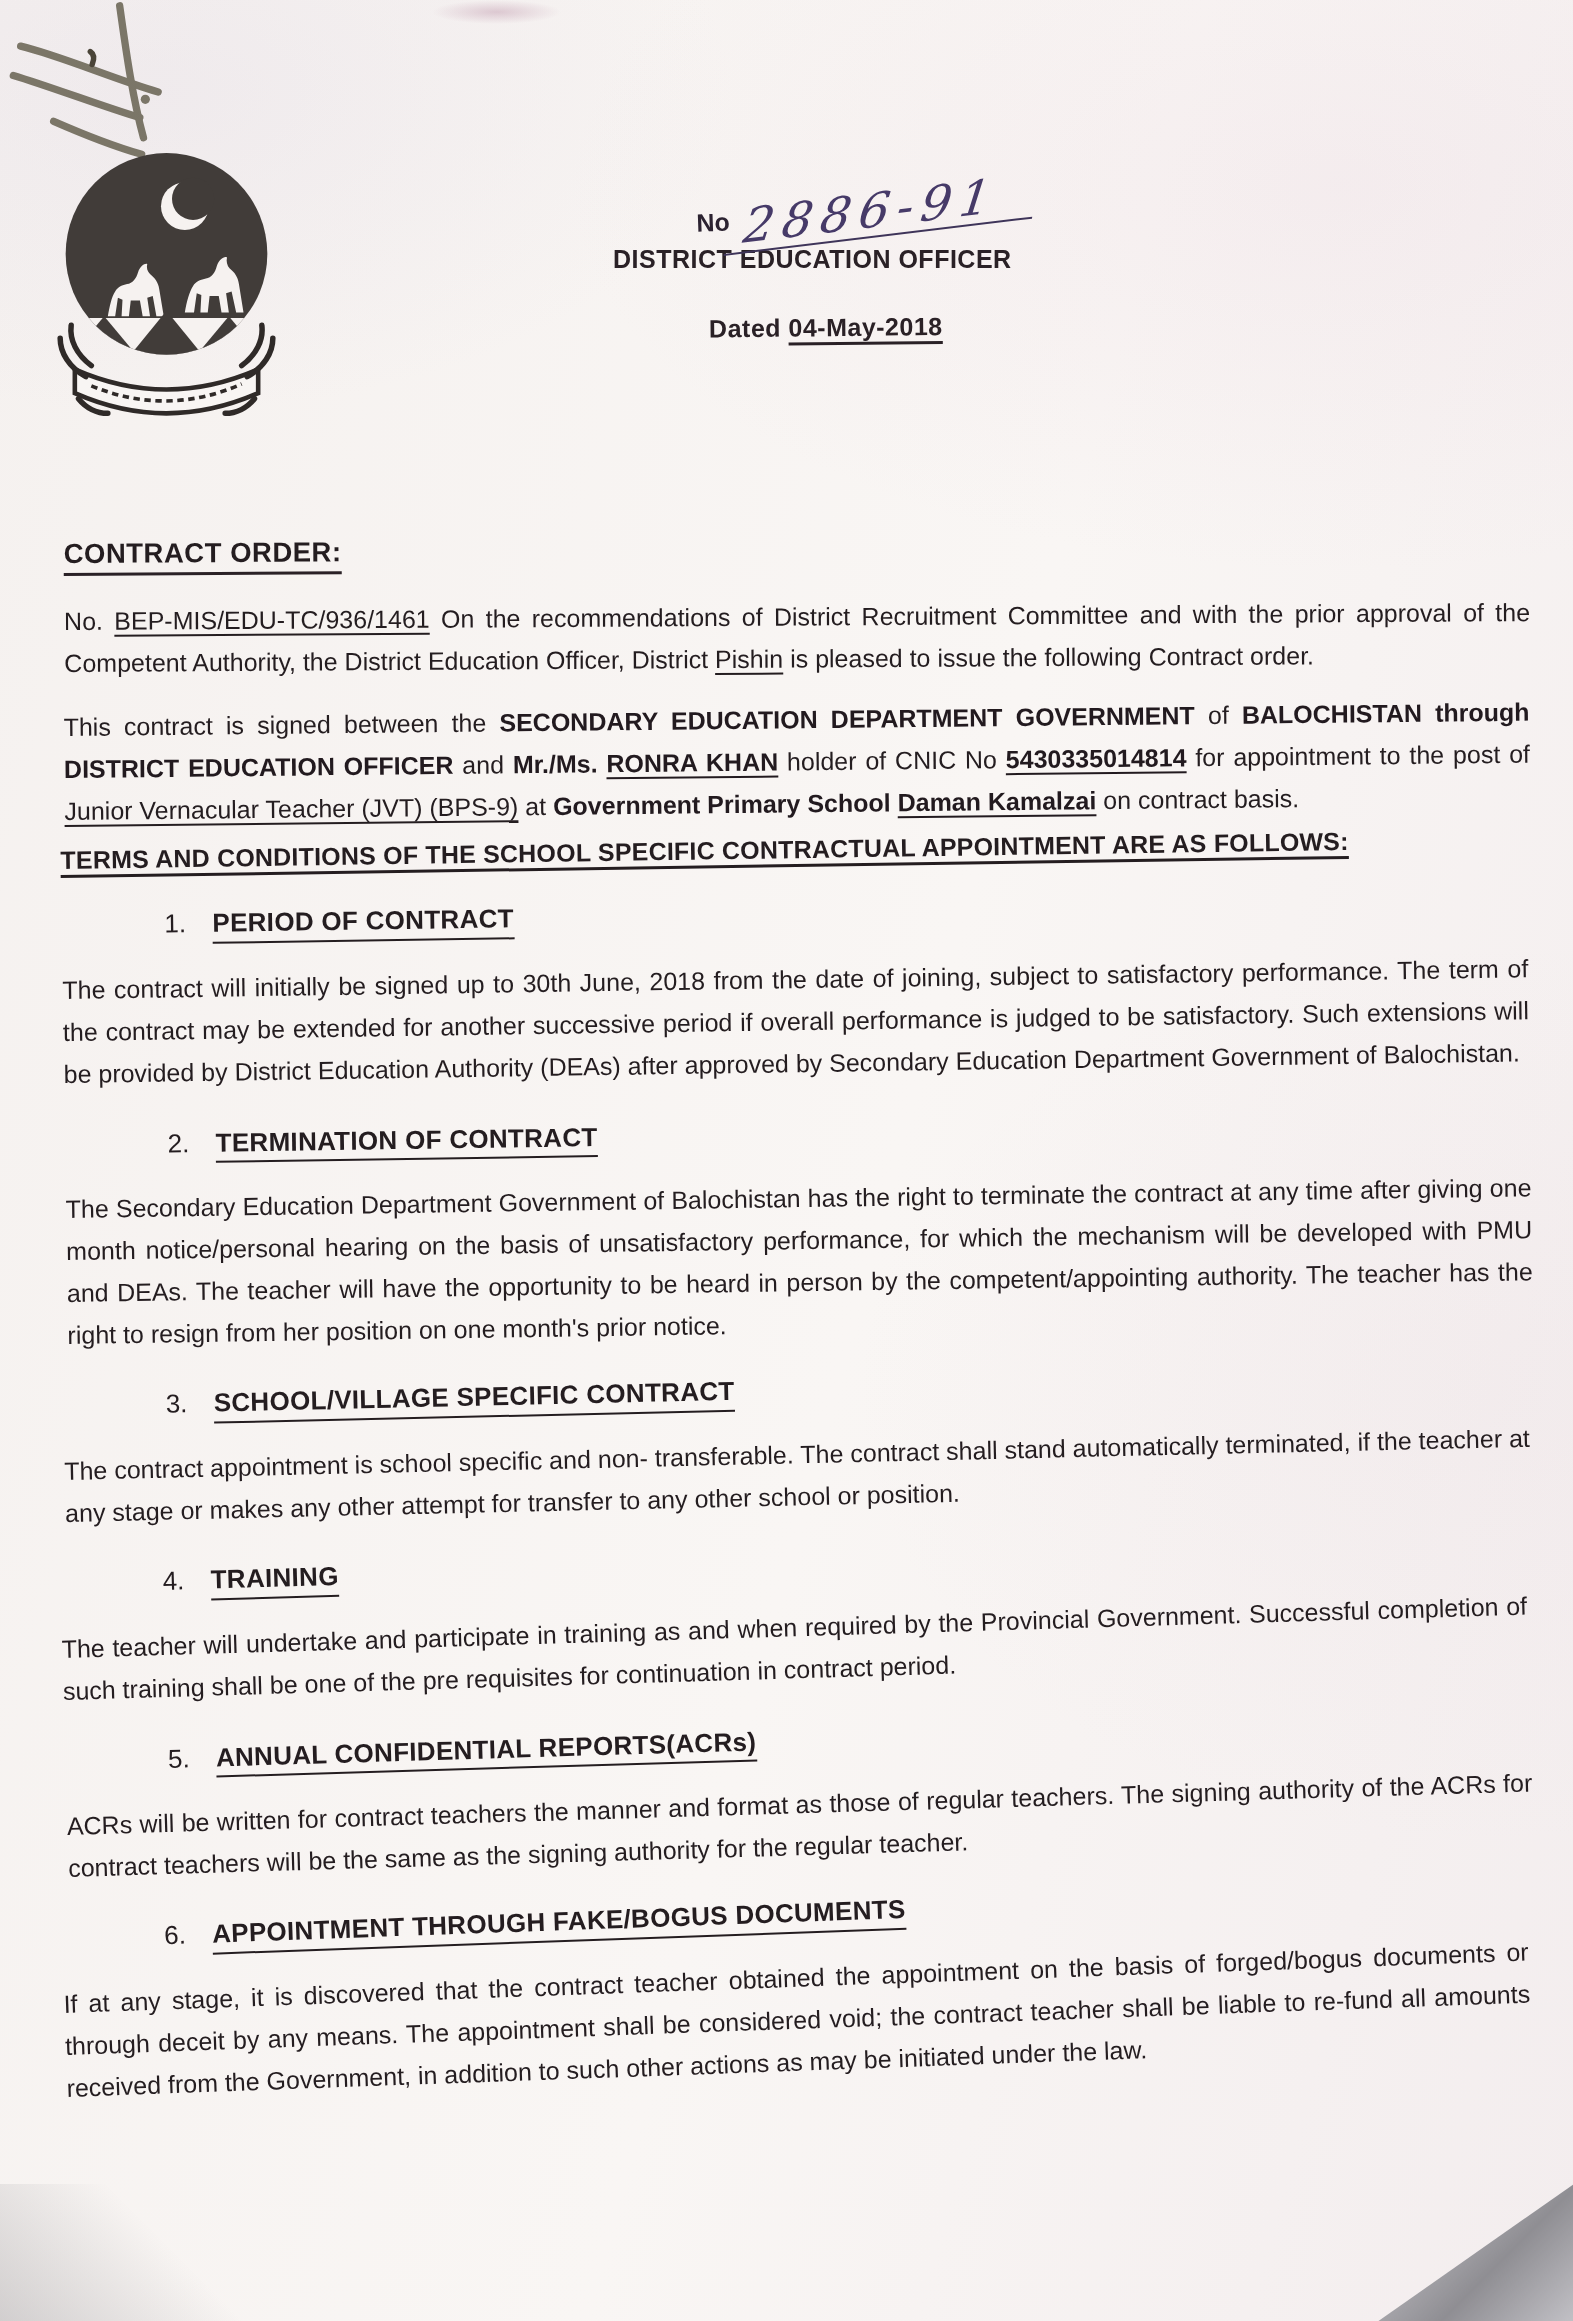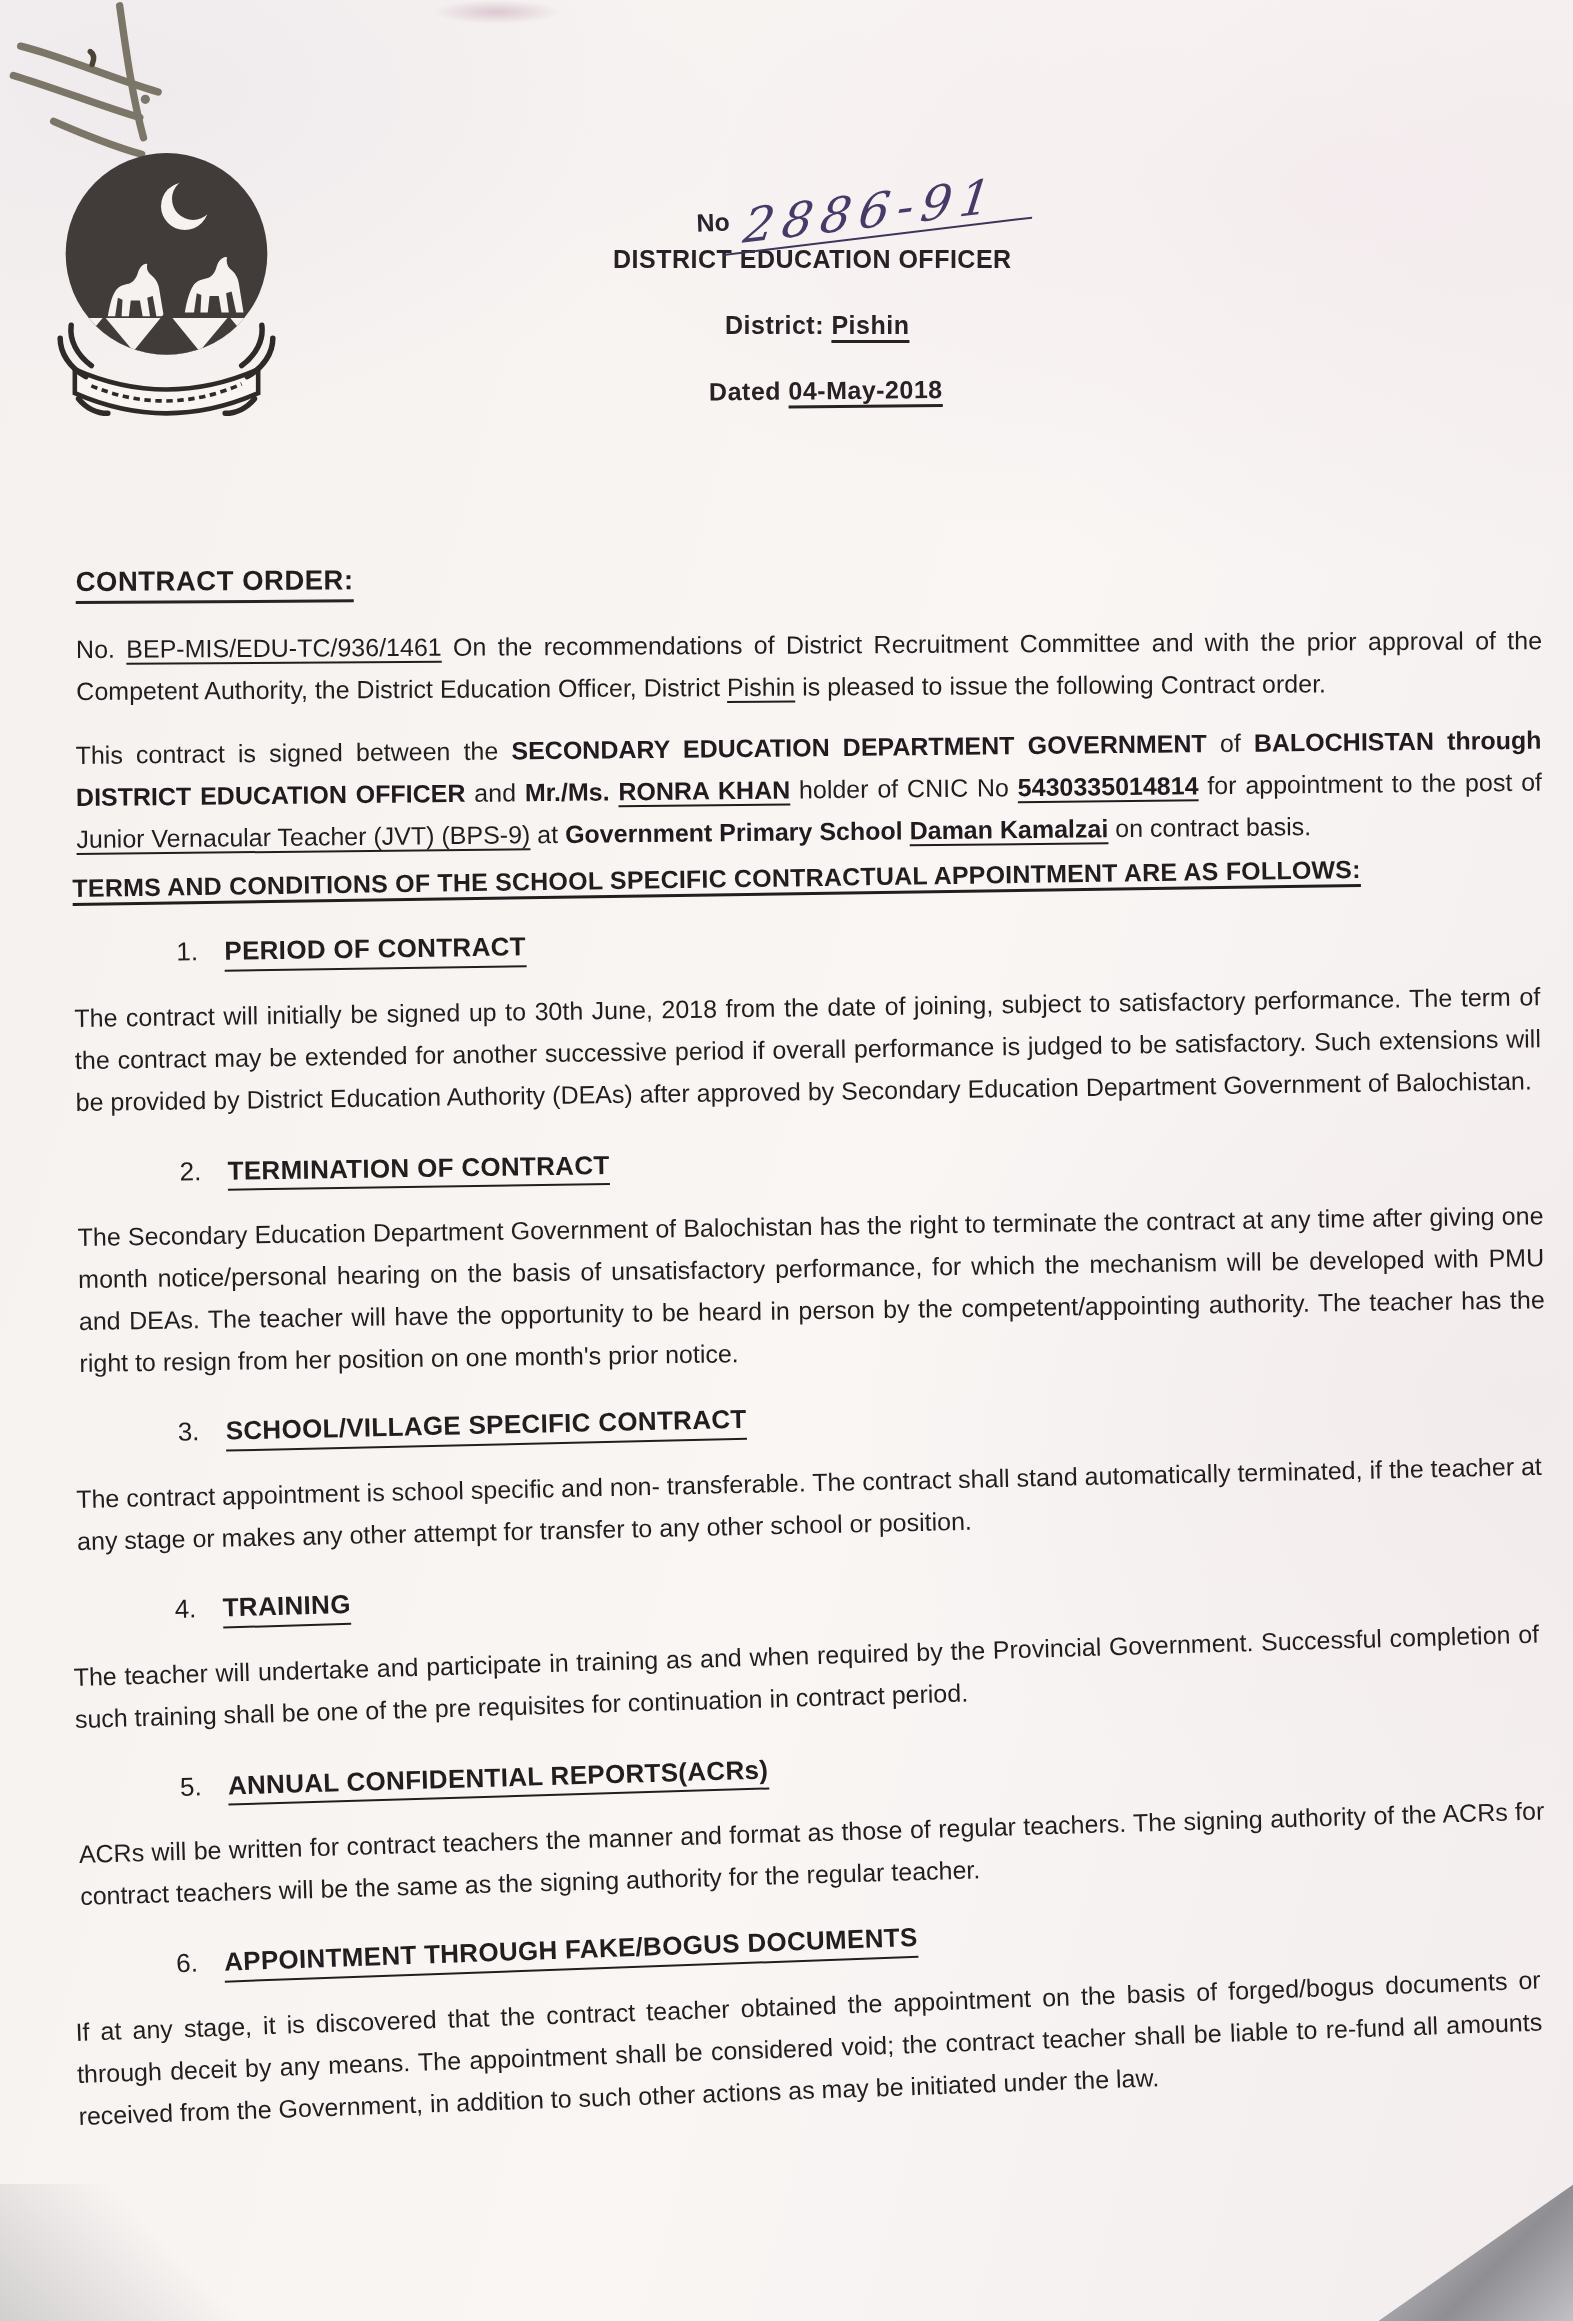--- a/index.html
+++ b/index.html
@@ -33,21 +33,21 @@
     padding:0 37px 1.8px 16.5px;
     border-bottom:2.8px solid #3e3459;
   }
   .hdr-line{font-weight:bold;font-size:25px;letter-spacing:0.5px;color:#2a2126;margin-bottom:34px;}
   .hdr-line.l2{margin-bottom:37px;}
   .hdr-indent1{margin-left:112px;}
   .hdr-indent2{margin-left:96px;margin-bottom:0;transform:rotate(-.6deg);}
   .u{ text-decoration:underline;text-decoration-thickness:1.8px;text-underline-offset:4.6px;}
   .uu{ text-decoration:underline;text-decoration-thickness:2.8px;text-underline-offset:5.5px;}
   
-  .body-col{position:absolute;left:76px;top:538px;width:1466px;margin-top:28px;}
+  .body-col{position:absolute;left:64px;top:538px;width:1466px;}
   p{margin:0;font-size:25px;line-height:42px;text-align:justify;}
   .mb1{margin-bottom:22px;} .mb2{margin-bottom:14.7px;}
   .co-heading{
     display:inline-block;font-size:27.5px;font-weight:bold;letter-spacing:0.5px;
     border-bottom:3.7px solid #2a2126;padding-bottom:2.8px;margin-bottom:24px;
   }
   .terms-heading{
     font-size:25px;font-weight:bold;letter-spacing:0.2px;
     text-decoration:underline;text-decoration-thickness:2.8px;text-underline-offset:6.4px;
     margin:9.2px 0 24px 0;
@@ -133,24 +133,20 @@
       <path d="M222,286 C214,296 202,302 190,302"></path>
     </g>
   </svg>
 
   <div class="header-block">
     <div class="doc-no-line">
       <span class="doc-no-label">No</span>
       <span class="handwriting">2886-91</span>
     </div>
     <div class="hdr-line l2">DISTRICT EDUCATION OFFICER</div>
-    <div class="hdr-line hdr-indent1">
-      <span>District:</span>
-      <span class="uu">Pishin</span>
-    </div>
     <div class="hdr-line hdr-indent2">
       <span>Dated</span>
       <span class="uu">04-May-2018</span>
     </div>
   </div>
 
   <div class="body-col">
 
     <div class="r0">
       <div class="co-heading">CONTRACT ORDER:</div>

